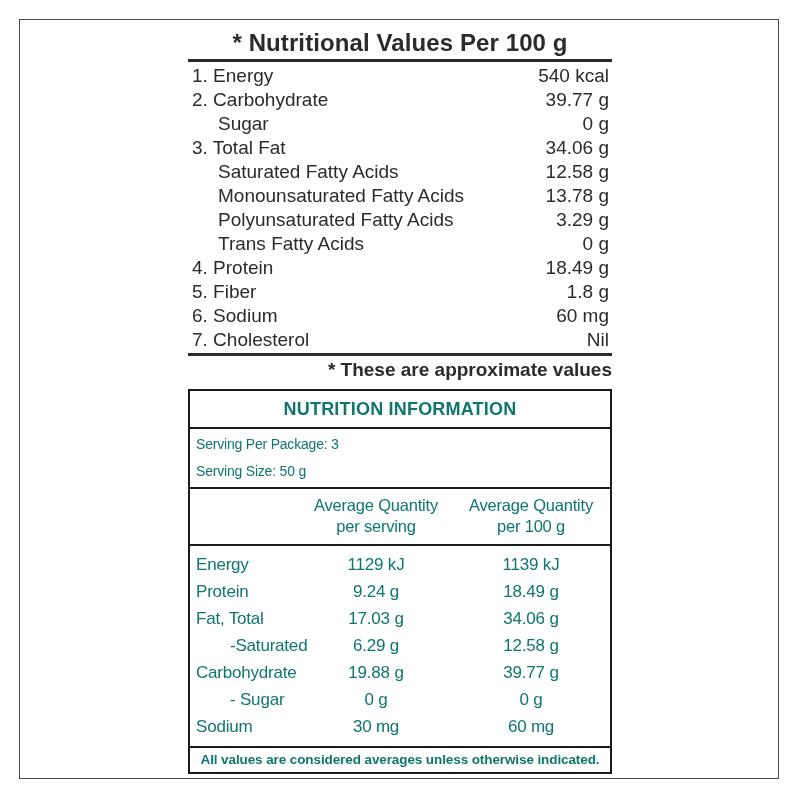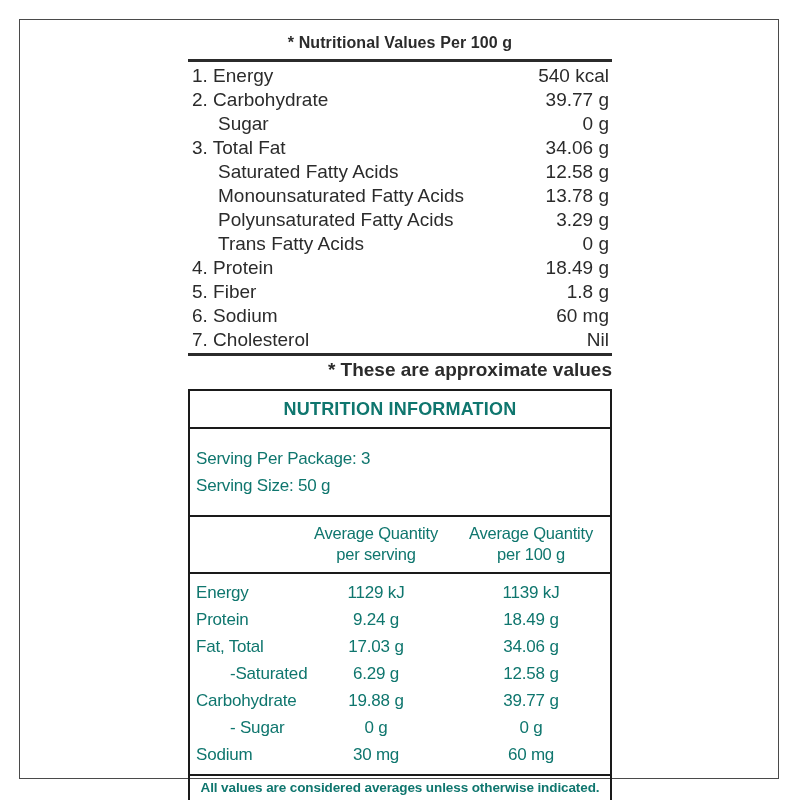--- a/index.html
+++ b/index.html
@@ -29,21 +29,21 @@
     left: 188px;
     top: 30px;
     width: 424px;
     color: #2b2b2b;
   }
 
   
   .nv-title {
     text-align: center;
     font-weight: 700;
-    font-size: 16px;
+    font-size: 24px;
     line-height: 25px;
     padding-bottom: 4px;
     border-bottom: 3px solid #2b2b2b;
     letter-spacing: 0.1px;
   }
   .nv-list {
     padding: 2px 3px 1px 4px;
     border-bottom: 3px solid #2b2b2b;
   }
   .nv-row {
@@ -73,22 +73,22 @@
   .ni-title {
     text-align: center;
     font-weight: 700;
     font-size: 18px;
     line-height: 22px;
     padding: 7px 0;
     border-bottom: 2px solid #1a1a1a;
     letter-spacing: 0.2px;
   }
   .ni-serving {
-    padding: 16px 6px;
-    font-size: 17px;
+    padding: 2px 6px;
+    font-size: 14px;
     line-height: 27px;
     border-bottom: 2px solid #1a1a1a;
   }
   .ni-grid {
     display: grid;
     grid-template-columns: 104px 152px 158px;
     padding-left: 6px;
   }
   .ni-colheads {
     padding-top: 6px;

